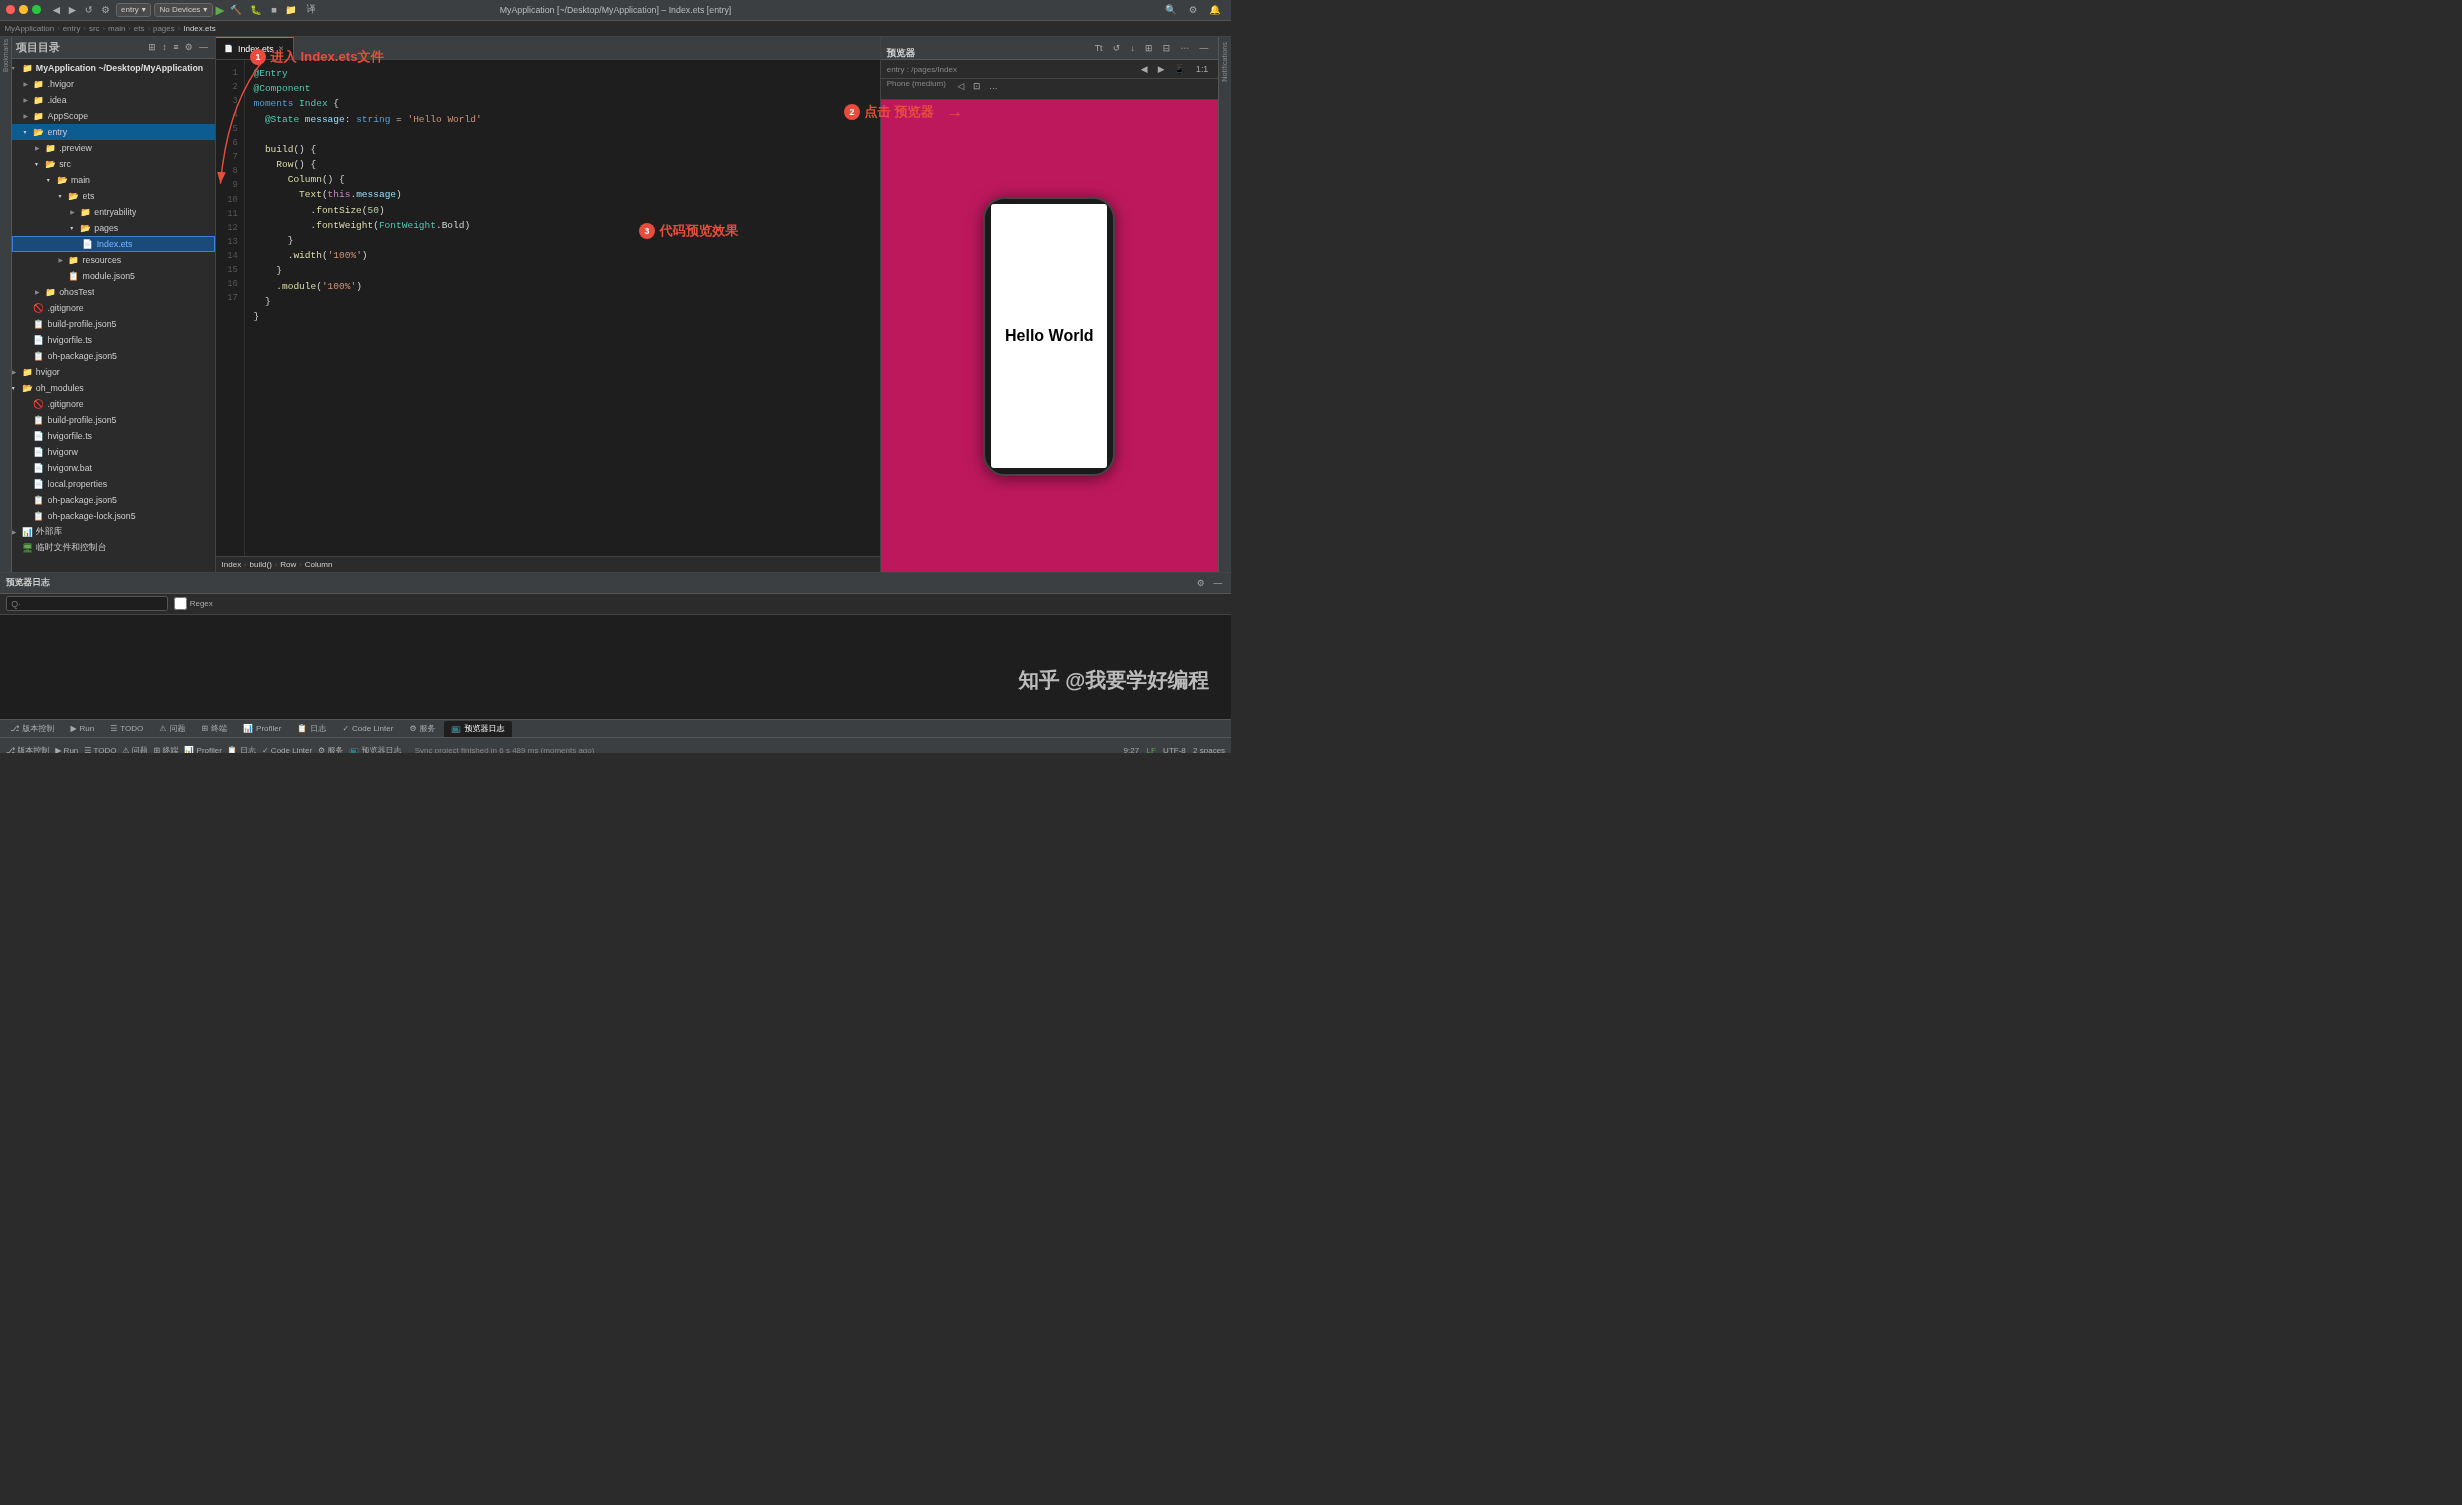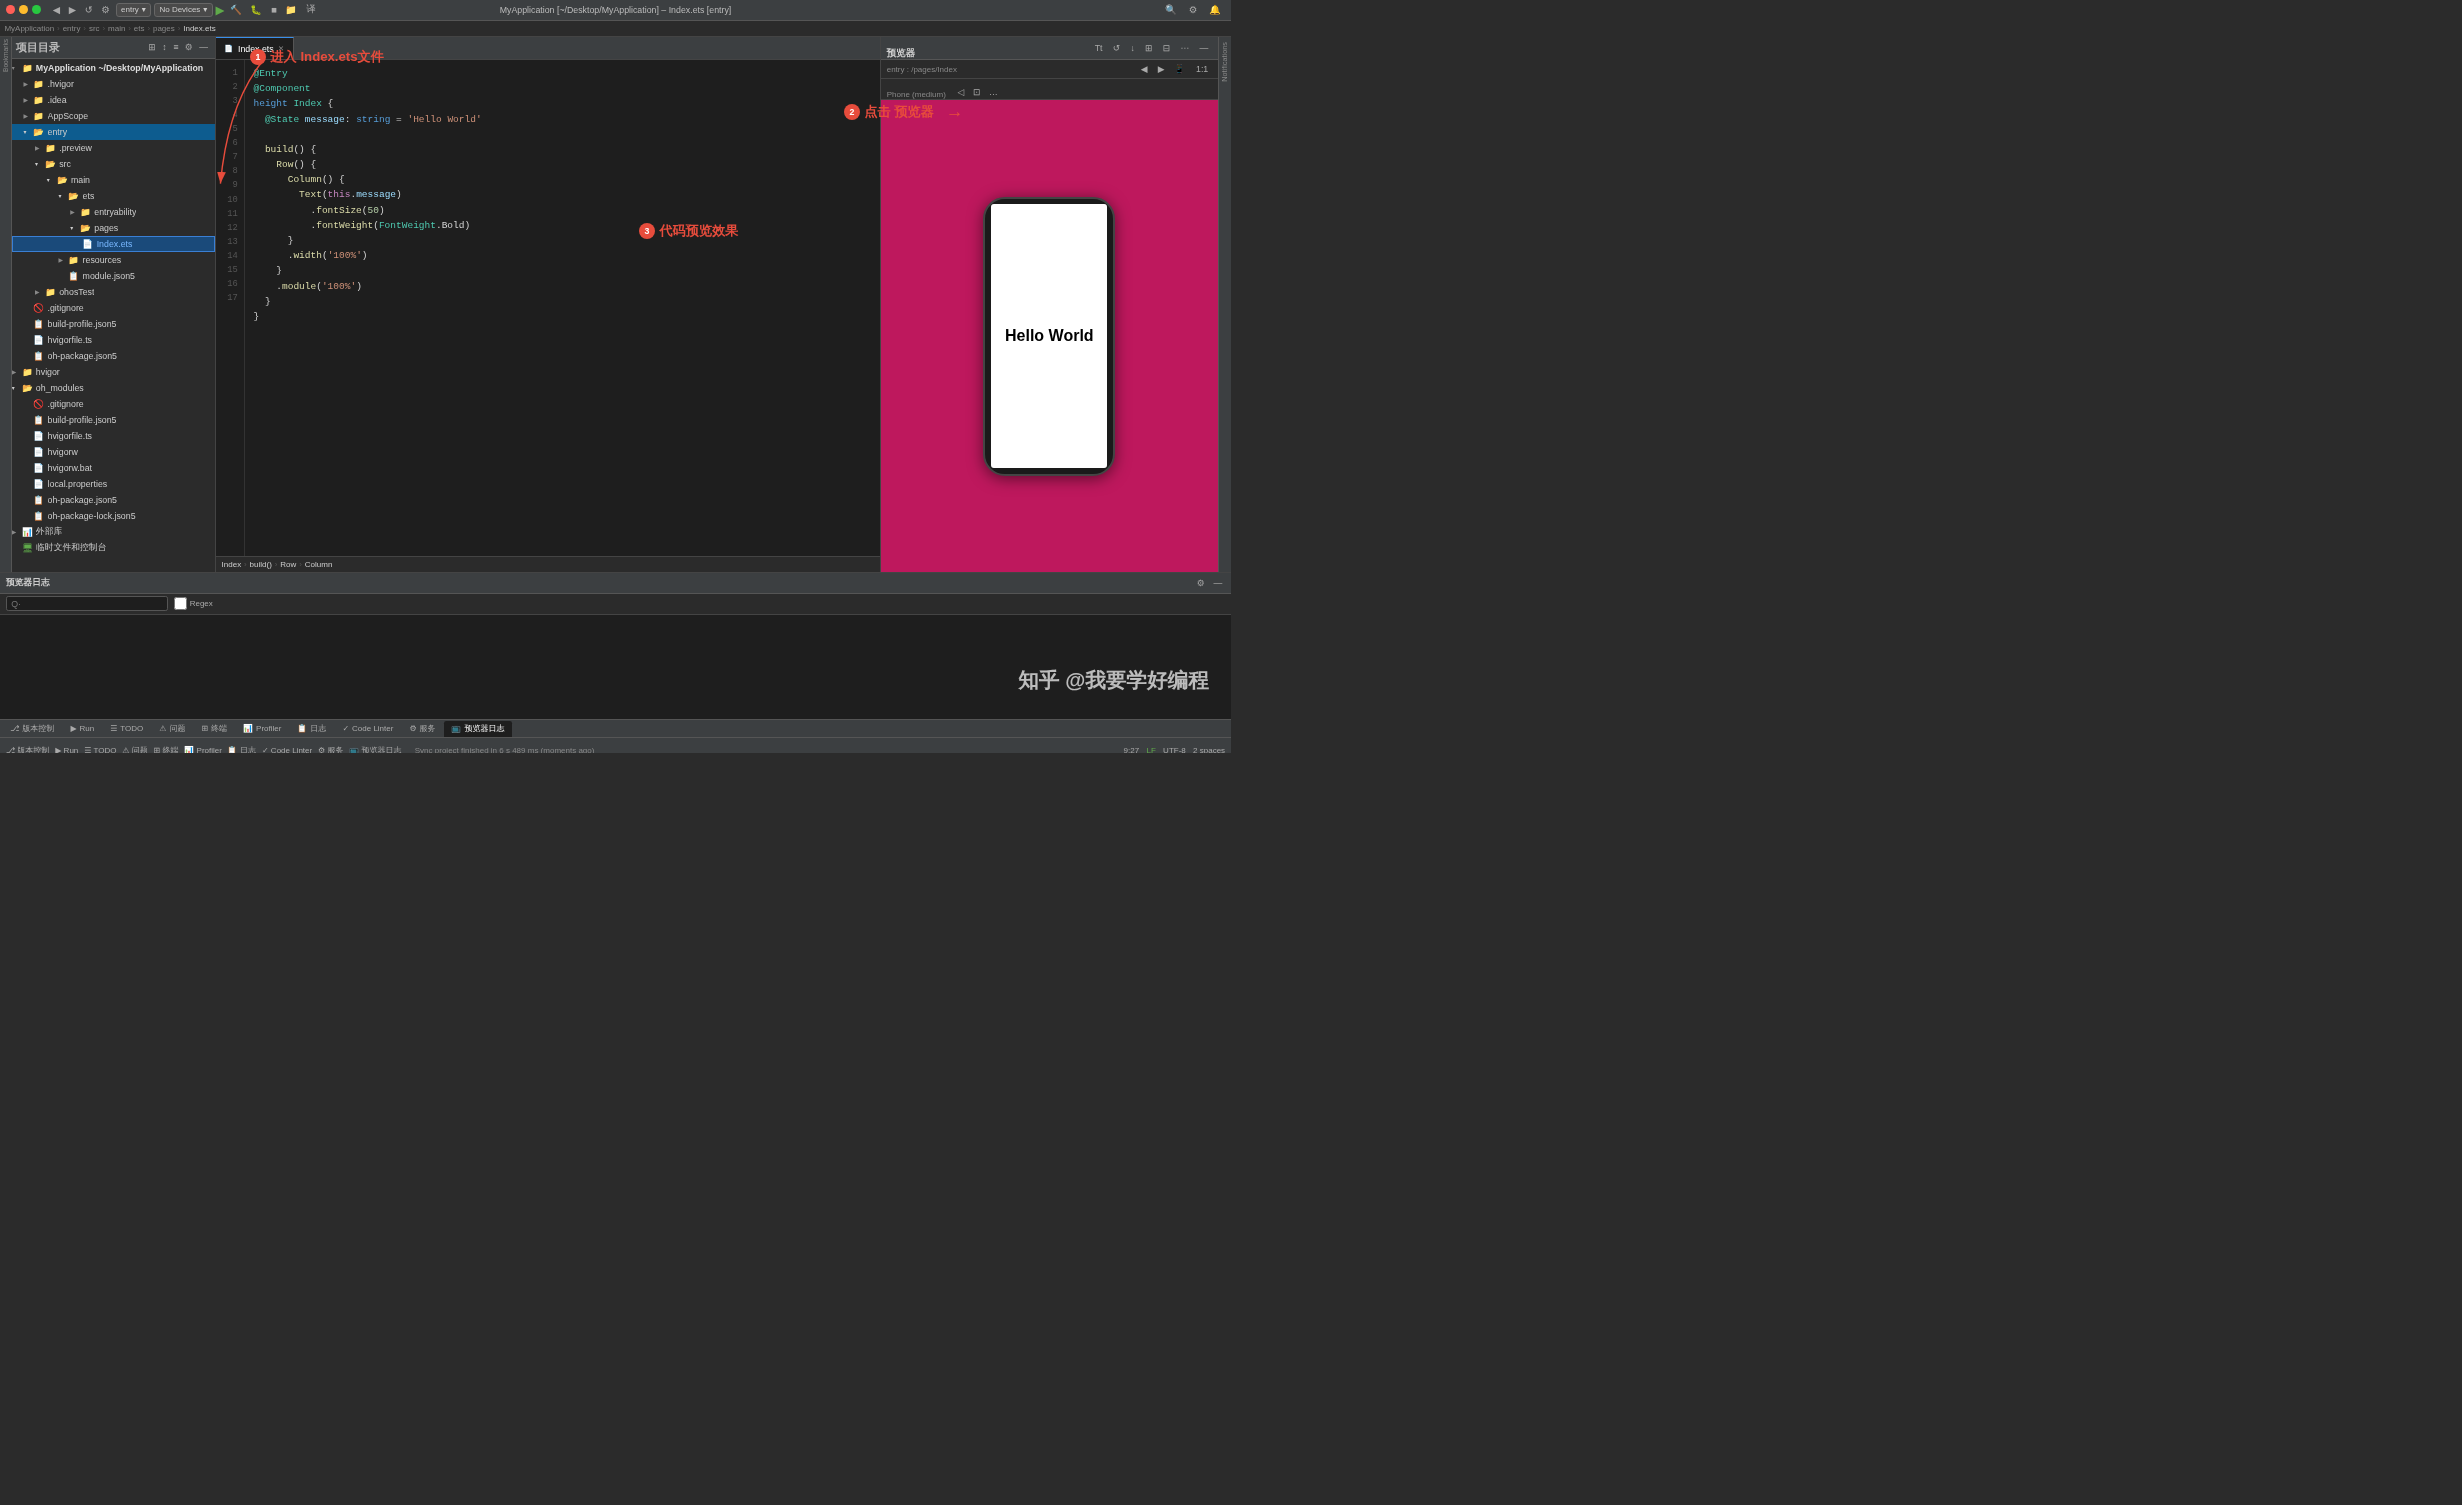--- a/index.html
+++ b/index.html
@@ -302,21 +302,21 @@
       color: #aaa;
       cursor: pointer;
       font-size: 8.8px;
       padding: 1.5px 3.7px;
       border-radius: 2.2px;
     }
     #preview-device-bar {
       height: 20.6px;
       background: #2b2b2b;
       display: flex;
-      align-items: flex-end;
+      align-items: flex-start;
       padding: 0 5.9px;
       gap: 5.9px;
       border-bottom: 0.7px solid #444;
     }
     .device-label { font-size: 8px; color: #888; }
     .device-actions { display: flex; gap: 2.9px; margin-left: 2.9px; }
     .device-btn {
       background: none;
       border: none;
       color: #aaa;
@@ -885,21 +885,21 @@
           <div>11</div>
           <div>12</div>
           <div>13</div>
           <div>14</div>
           <div>15</div>
           <div>16</div>
           <div>17</div>
         </div>
         <div id="code-content"><span class="dec">@Entry</span>
 <span class="dec">@Component</span>
-<span class="kw2">height</span> <span style="color:#4ec9b0">Index</span> {
+<span class="kw2">moments</span> <span style="color:#4ec9b0">Index</span> {
   <span class="dec">@State</span> <span class="prop">message</span>: <span class="kw2">string</span> = <span class="str">'Hello World'</span>
 
   <span class="fn">build</span>() {
     <span class="fn">Row</span>() {
       <span class="fn">Column</span>() {
         <span class="fn">Text</span>(<span class="kw">this</span>.<span class="prop">message</span>)
           .<span class="fn">fontSize</span>(<span class="num">50</span>)
           .<span class="fn">fontWeight</span>(<span style="color:#4ec9b0">FontWeight</span>.Bold)
       }
       .<span class="fn">width</span>(<span class="str">'100%'</span>)

